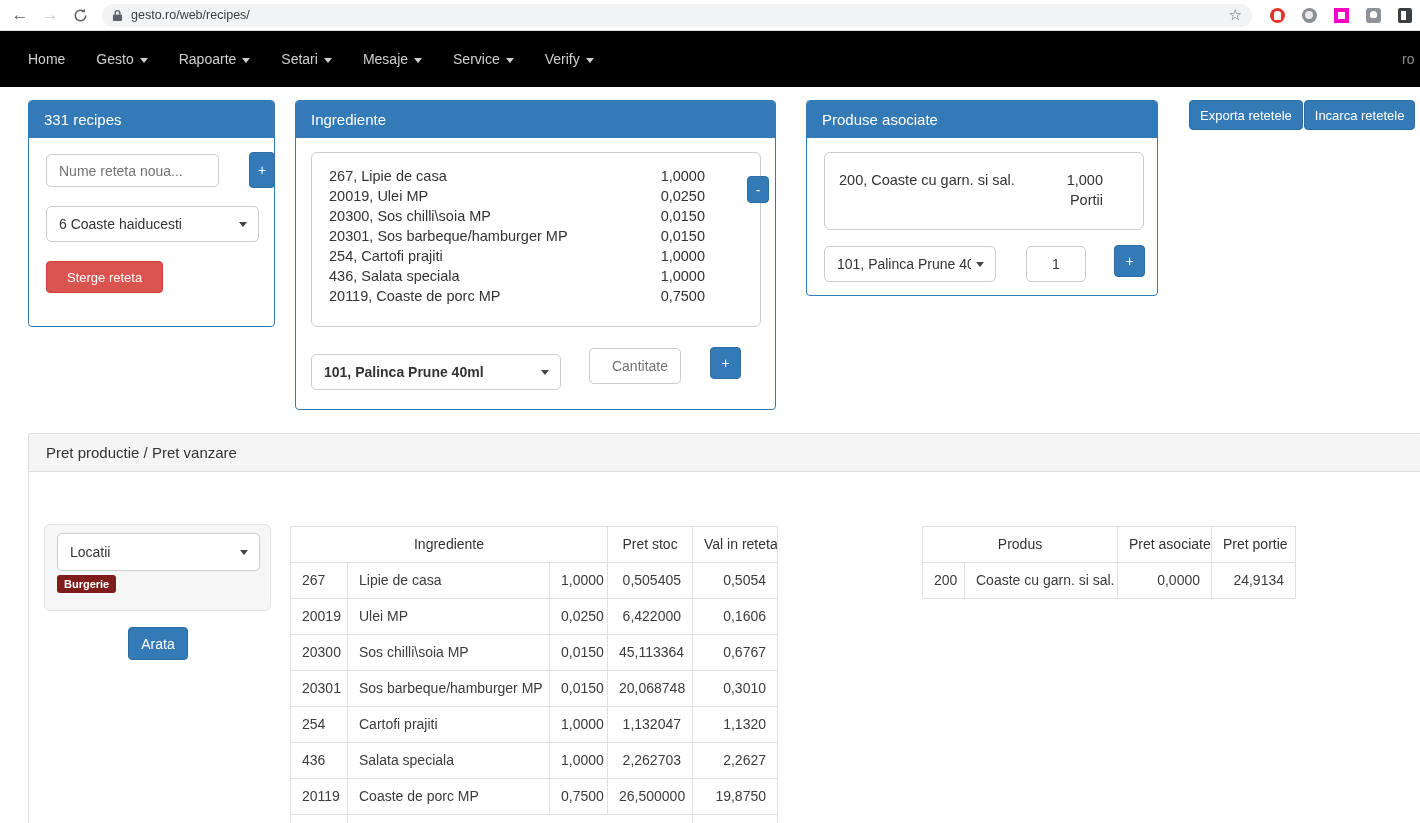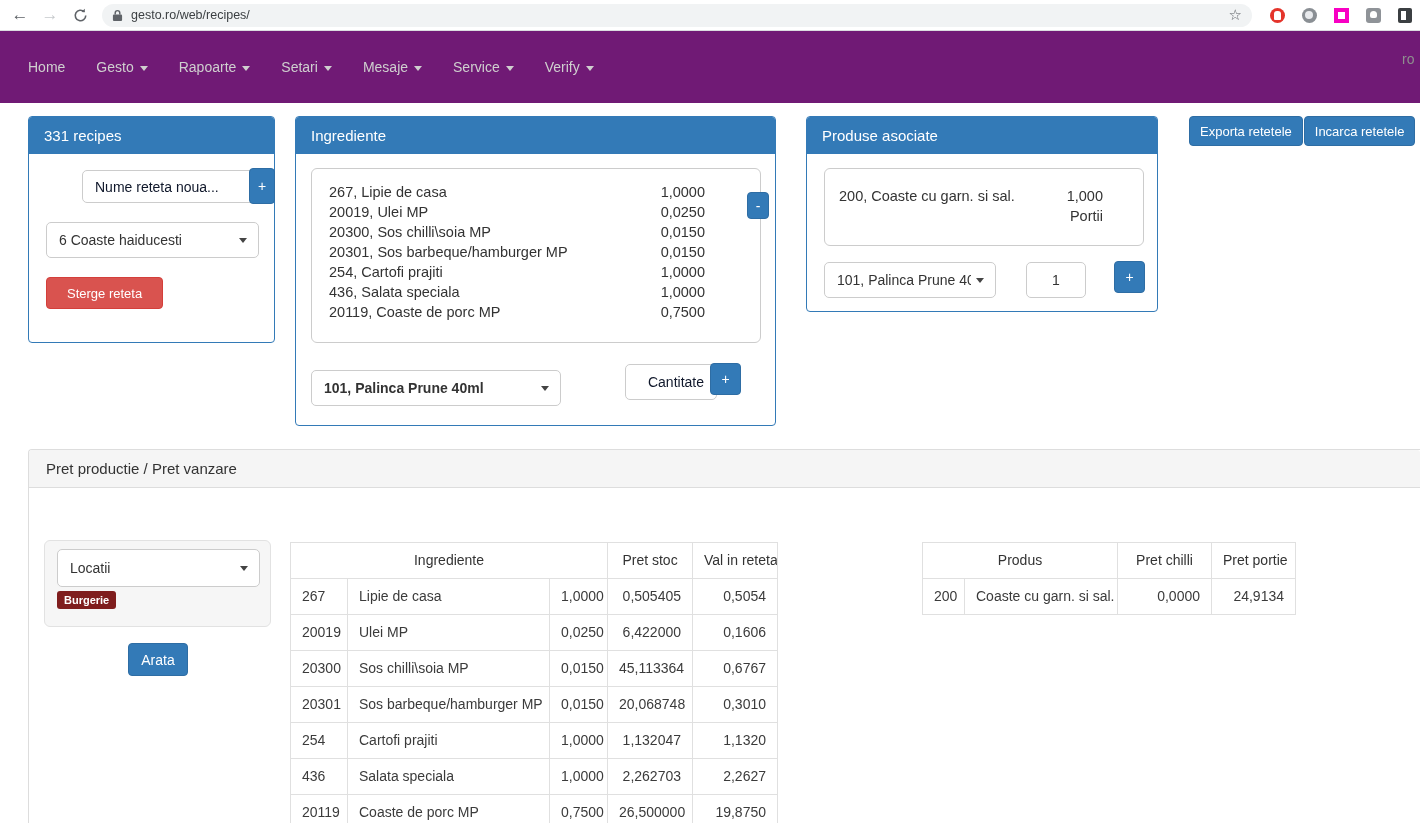--- a/index.html
+++ b/index.html
@@ -27,21 +27,21 @@
     background:#e8eaed; border-radius:50%; }
   .ext-magenta { background:#f800c3; }
   .ext-magenta::after { content:""; position:absolute; left:4px; top:4px; width:7px; height:7px; background:#fff; }
   .ext-graysq { background:#8f9398; border-radius:3px; }
   .ext-graysq::after { content:""; position:absolute; left:4px; top:3px; width:7px; height:7px;
     background:#fff; border-radius:50% 50% 2px 2px; }
   .ext-cut { width:14px; height:15px; background:#3b3f42; border-radius:2px; margin-right:-8px; }
   .ext-cut::after { content:""; position:absolute; left:3px; top:3px; width:5px; height:9px; background:#fff; }
 
   
-  .navbar { height:72px; background:#701a75; display:flex; align-items:center; position:relative; }
+  .navbar { height:56px; background:#000000; display:flex; align-items:center; position:relative; }
   .navbar ul { list-style:none; display:flex; margin-left:28px; }
   .navbar li { color:#cfcfcf; font-size:14px; margin-right:31px; cursor:pointer; display:flex;
     align-items:center; white-space:nowrap; }
   .caret { width:0; height:0; border-left:4px solid transparent; border-right:4px solid transparent;
     border-top:5px solid currentColor; display:inline-block; margin-left:6px; margin-top:2px; }
   .nav-right { position:absolute; right:2px; top:20px; color:#8f8f8f; font-size:14px; width:16px;
     overflow:hidden; white-space:nowrap; }
 
   
   .page { position:relative; height:736px; background:#fff; }
@@ -54,21 +54,21 @@
     padding:10px 17px; border-bottom:1px solid #ddd; border-radius:3px 3px 0 0; }
   .panel-body { position:relative; }
 
   .btn { display:inline-flex; align-items:center; justify-content:center; border:1px solid transparent;
     border-radius:4px; font-size:13px; cursor:pointer; font-family:inherit; }
   .btn-primary { background:#337ab7; border-color:#2e6da4; color:#fff; }
   .btn-danger  { background:#d9534f; border-color:#d43f3a; color:#fff; }
 
   .fake-input, .fake-select { background:#fff; border:1px solid #ccc; border-radius:5px;
     font-size:14px; color:#333; display:flex; align-items:center; padding:0 12px; }
-  .placeholder { color:#0f172a;margin-left:36px; }
+  .placeholder { color:#737373; }
   .fake-select { position:relative; cursor:pointer; }
   .fake-select .sel-caret { position:absolute; right:11px; top:50%; margin-top:-2px; width:0; height:0;
     border-left:4.5px solid transparent; border-right:4.5px solid transparent; border-top:5px solid #444; }
 
   
   .recipes-panel { left:28px; top:13px; width:247px; height:227px; }
   
   .ingredients-panel { left:295px; top:13px; width:481px; height:310px; }
   .listbox { position:absolute; background:#fff; border:1px solid #ccc; border-radius:6px; overflow:hidden; }
   .listbox .li-row { display:flex; justify-content:space-between; font-size:14.5px; color:#333;
@@ -345,21 +345,21 @@
         <table class="tbl prod-table">
           <colgroup>
               <col style="width:42px">
               <col style="width:153px">
               <col style="width:94px">
               <col style="width:84px">
             </colgroup>
           <thead>
             <tr>
               <th colspan="2">Produs</th>
-              <th>Pret chilli</th>
+              <th>Pret asociate</th>
               <th>Pret portie</th>
             </tr>
           </thead>
           <tbody>
               <tr>
                 <td>200</td>
                 <td>Coaste cu garn. si sal.</td>
                 <td>0,0000</td>
                 <td>24,9134</td>
               </tr>

